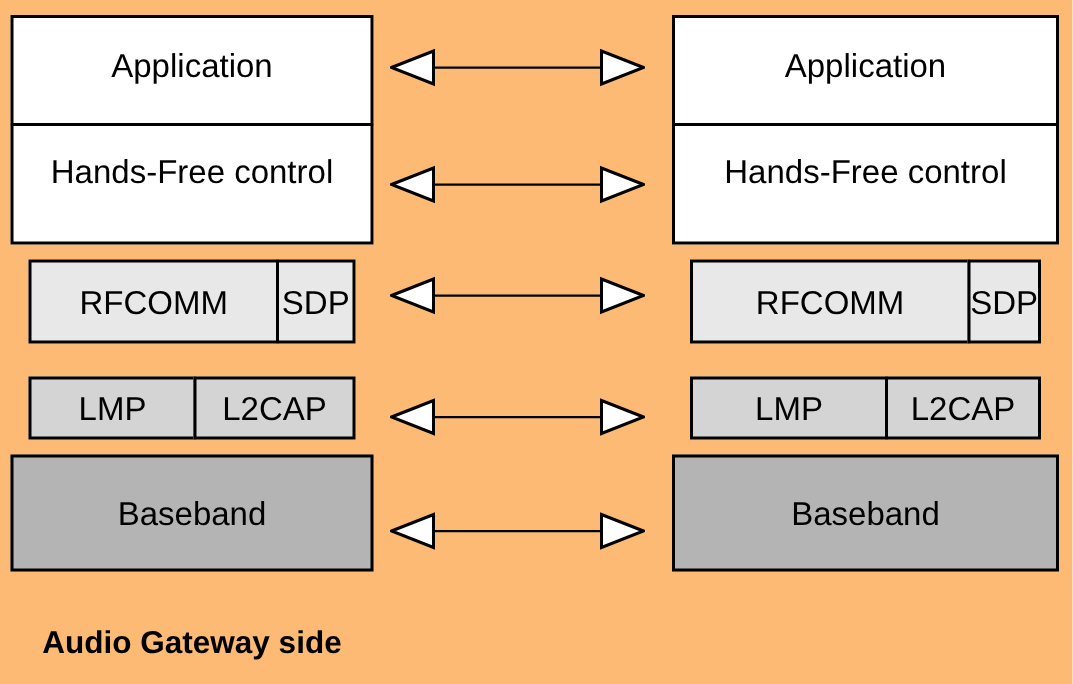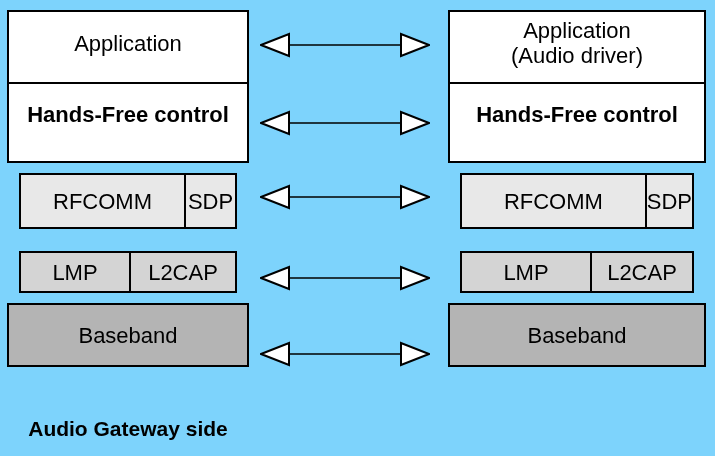--- a/index.html
+++ b/index.html
@@ -1,34 +1,34 @@
 <!DOCTYPE html>
 <html style="--border: #000000; --row-light: #e8e8e8; --row-medium: #d4d4d4; --row-dark: #b4b4b4; --box-background: #ffffff;"><head>
 <meta charset="utf-8">
 <style>
   html,body{margin:0;padding:0;background:#fff;}
   .canvas{
-    position:relative;width:715px;height:456px;background:#7dd3fc;overflow:hidden;
+    position:relative;width:715px;height:456px;background:#fdba74;overflow:hidden;
     font-family:"Liberation Sans","DejaVu Sans",sans-serif;color:#000;
   }
   .stack{position:absolute;top:10px;}
   .stack-left{left:7px;width:242px;}
   .stack-right{left:448px;width:258px;}
   .row{
     box-sizing:border-box;border:2px solid var(--border,#000);
     display:flex;align-items:center;justify-content:center;
     font-size:22px;line-height:25px;text-align:center;
   }
   .row.white{background:#fff;}
   .row.r1{height:74px;flex-direction:column;padding-bottom:8px;}
-  .row.r2{height:81px;margin-top:-2px;padding-bottom:16px;font-weight:bold;}
+  .row.r2{height:81px;margin-top:-2px;padding-bottom:16px;}
   .row.split{margin-top:-2px;padding:12px;border:none;display:flex;}
   .row.r3{height:80px;}
   .row.r4{height:66px;}
-  .row.r5{height:64px;margin-top:-2px;background:var(--row-dark,#b4b4b4);}
+  .row.r5{height:78px;margin-top:-2px;background:var(--row-dark,#b4b4b4);}
   .cell{
     box-sizing:border-box;border:2px solid var(--border,#000);height:100%;
     display:flex;align-items:center;justify-content:center;
   }
   .cell.second{margin-left:-2px;flex:1;}
   .light{background:var(--row-light,#e8e8e8);}
   .med{background:var(--row-medium,#d4d4d4);}
   .stack-left  .rfcomm-cell{width:167px;}
   .stack-right .rfcomm-cell{width:190px;}
   .stack-left  .lmp-cell{width:112px;}
@@ -57,21 +57,20 @@
     <div class="row split r4">
       <div class="cell med lmp-cell">LMP</div>
       <div class="cell med second">L2CAP</div>
     </div>
     <div class="row r5">Baseband</div>
   </div>
 
   <div class="stack stack-right">
     <div class="row r1 white">
       <div>Application</div>
-      <div>(Audio driver)</div>
     </div>
     <div class="row r2 white">Hands-Free control</div>
     <div class="row split r3">
       <div class="cell light rfcomm-cell">RFCOMM</div>
       <div class="cell light second">SDP</div>
     </div>
     <div class="row split r4">
       <div class="cell med lmp-cell">LMP</div>
       <div class="cell med second">L2CAP</div>
     </div>

